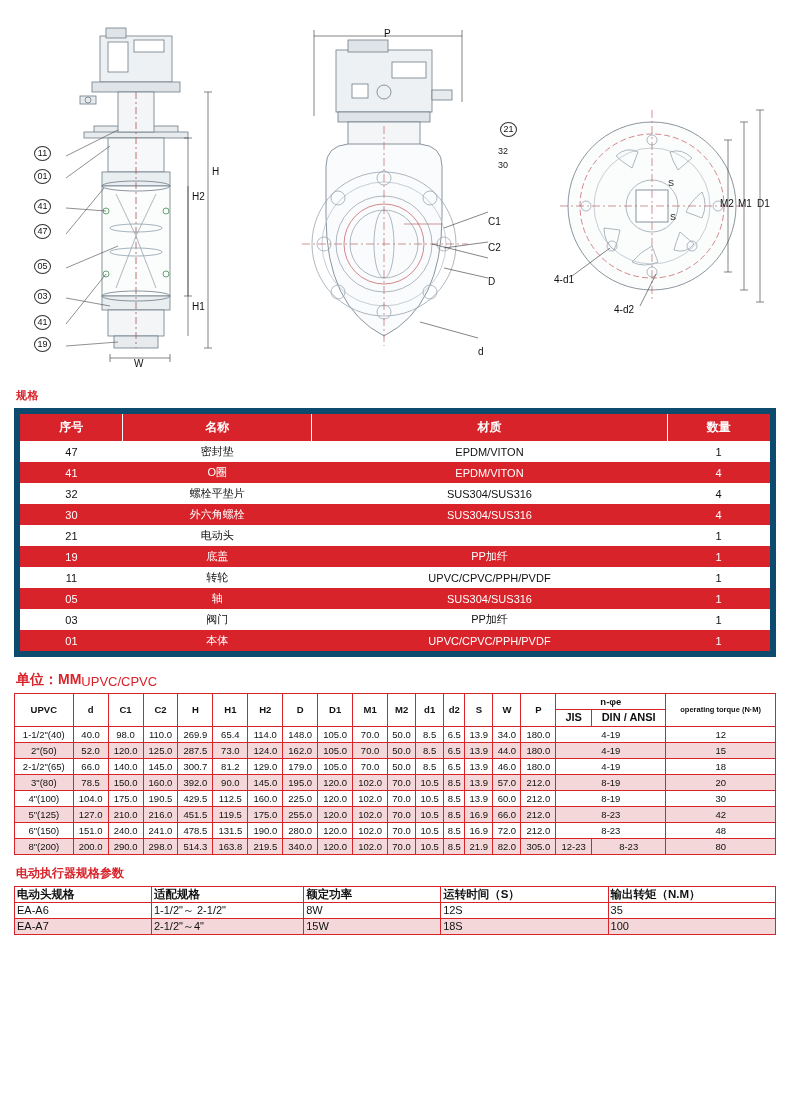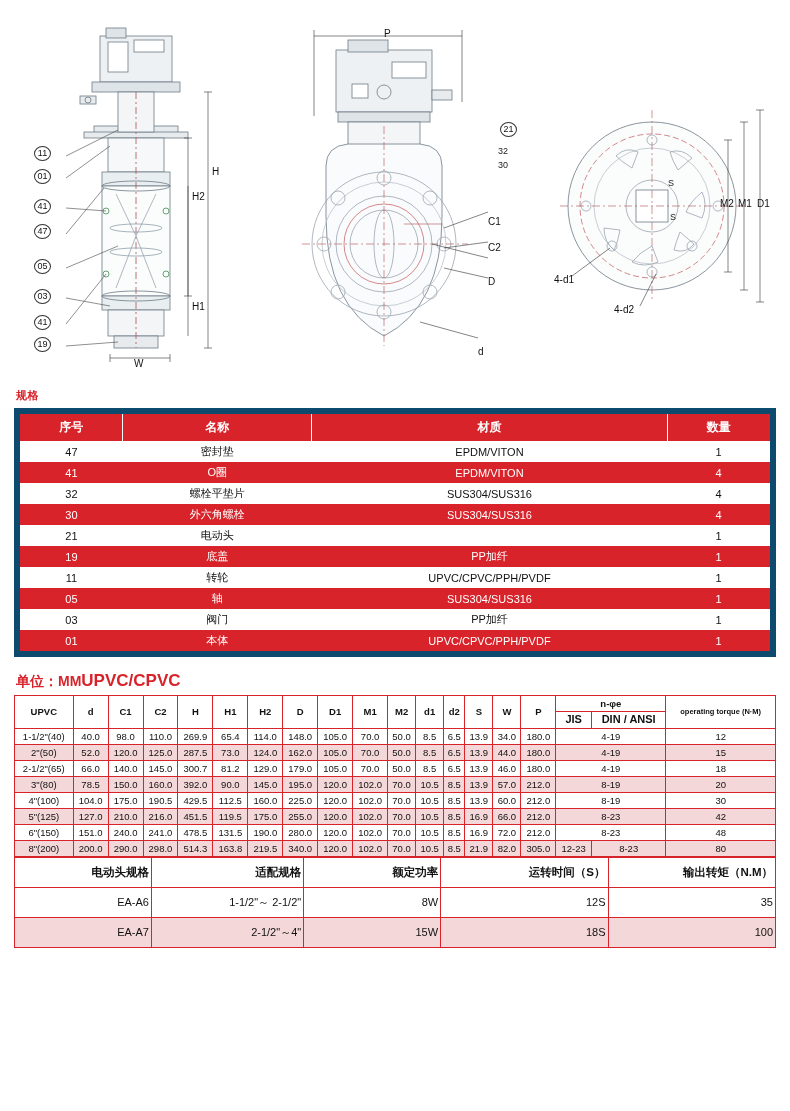--- a/index.html
+++ b/index.html
@@ -59,21 +59,21 @@
     font-size: 12px;
     font-weight: bold;
     margin: 10px 0 4px 2px;
   }
   .unit-row {
     display: flex;
     align-items: flex-end;
     margin: 14px 2px 4px 2px;
   }
   .unit-left { color: #d8232a; font-size: 14px; font-weight: bold; }
-  .unit-right { color: #d8232a; font-size: 17px; font-weight: bold; }
+  .unit-right { color: #d8232a; font-size: 13px; font-weight: normal; }
 
   
   table { border-collapse: collapse; width: 100%; }
   .parts-table {
     border: 6px solid #0c4a6e;
     font-size: 11px;
   }
   .parts-table th {
     background: #d8232a;
     color: #fff;
@@ -116,22 +116,22 @@
   .dim-table .small { font-size: 11px; line-height: 1.05; }
   .dim-table .torque-head { font-size: 7.5px; line-height: 1.1; }
 
   
   .act-table {
     font-size: 11px;
     border: 1px solid #d8232a;
   }
   .act-table th, .act-table td {
     border: 1px solid #d8232a;
-    text-align: right;
-    padding: 7px 2px;
+    text-align: left;
+    padding: 0 2px;
     color: #111;
     margin-top: 20px;
   }
   .act-table th { font-weight: bold; font-size: 11.5px; }
   .act-table tr.alt td { background: #f4d7d8; }
 
   svg { display: block; }
 </style>
 </head>
 <body>
@@ -603,20 +603,21 @@
           <td>21.9</td>
           <td>82.0</td>
           <td>305.0</td>
           <td>12-23</td>
           <td>8-23</td>
           <td>80</td>
         </tr>
     </tbody>
   </table>
 
+  <div class="sec-title-sm">电动执行器规格参数</div>
   <table class="act-table">
     <thead>
       <tr>
         <th style="width:18%">电动头规格</th>
         <th style="width:20%">适配规格</th>
         <th style="width:18%">额定功率</th>
         <th style="width:22%">运转时间（S）</th>
         <th style="width:22%">输出转矩（N.M）</th>
       </tr>
     </thead>

